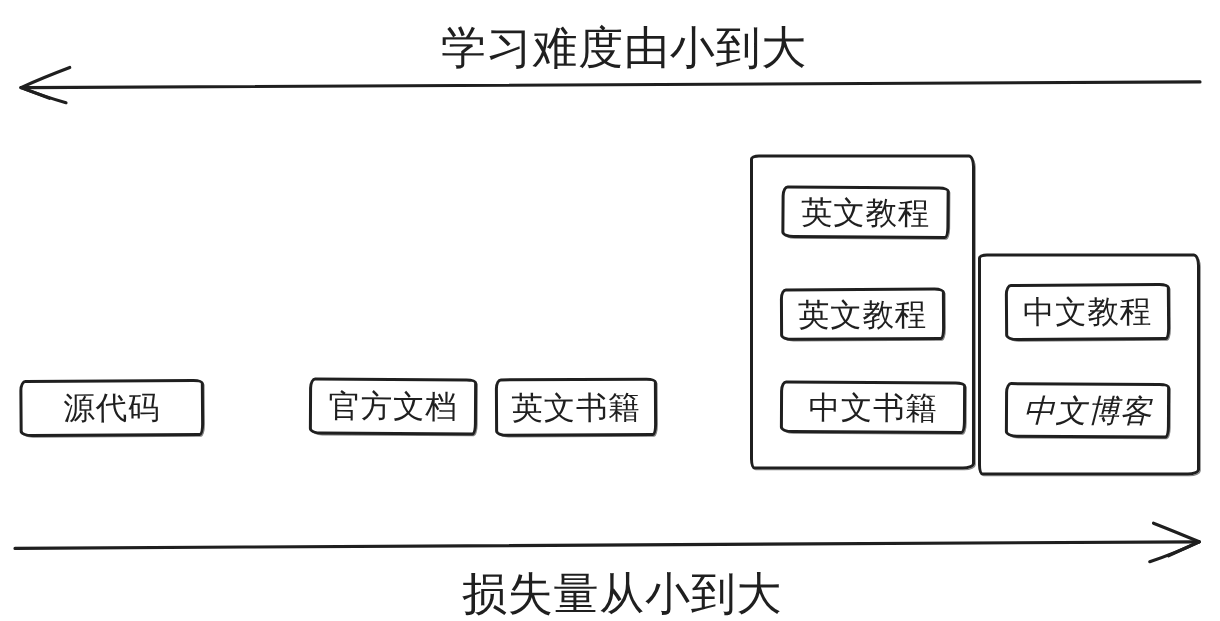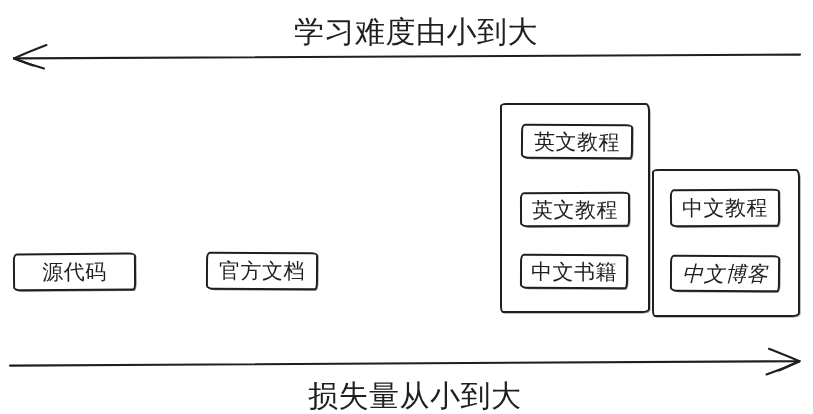--- a/index.html
+++ b/index.html
@@ -62,21 +62,21 @@
 
   
   .box-source   { left: 13px;  top: 253px; width: 123px; height: 38px; transform: rotate(-0.4deg); }
   .box-docs     { left: 170px; top: 252px; width: 112px; height: 38px; transform: rotate(0.3deg); margin-left: 36px; }
   .box-enbooks  { left: 330px; top: 252px; width: 108px; height: 39px; transform: rotate(-0.3deg); }
 
   
   .group-en     { left: 470px; top: 103px; width: 150px; height: 210px; margin-left: 30px; }
   .group-en .box-entut  { left: 19px; top: 19px;  width: 112px; height: 35px; transform: rotate(0.4deg); }
   .group-en .box-enblog { left: 18px; top: 87px;  width: 110px; height: 35px; transform: rotate(-0.3deg); }
-  .group-en .box-cnbook { left: 18px; top: 149px; width: 108px; height: 35px; transform: rotate(0.3deg); }
+  .group-en .box-cnbook { left: 18px; top: 149px; width: 124px; height: 35px; transform: rotate(0.3deg); }
 
   
   .group-cn     { left: 652px; top: 169px; width: 148px; height: 148px; text-align: right; }
   .group-cn .box-cntut  { left: 16px; top: 18px; width: 110px; height: 38px; transform: rotate(-0.4deg); }
   .group-cn .box-cnblog { left: 16px; top: 84px; width: 110px; height: 37px; transform: rotate(0.3deg); font-style: italic; }
 </style>
 </head>
 <body>
 
 <div class="canvas">
@@ -99,20 +99,21 @@
   </svg>
 
   <div class="axis-label top">学习难度由小到大</div>
 
   <div class="axis-label bottom">损失量从小到大</div>
 
   <div class="sketch-box box-source">源代码</div>
 
   <div class="sketch-box box-docs">官方文档</div>
 
+  <div class="sketch-box box-enbooks">英文书籍</div>
 
   <div class="sketch-group group-en">
     <div class="sketch-box box-entut">英文教程</div>
     <div class="sketch-box box-enblog">英文教程</div>
     <div class="sketch-box box-cnbook">中文书籍</div>
   </div>
 
   <div class="sketch-group group-cn">
     <div class="sketch-box box-cntut">中文教程</div>
     <div class="sketch-box box-cnblog">中文博客</div>

